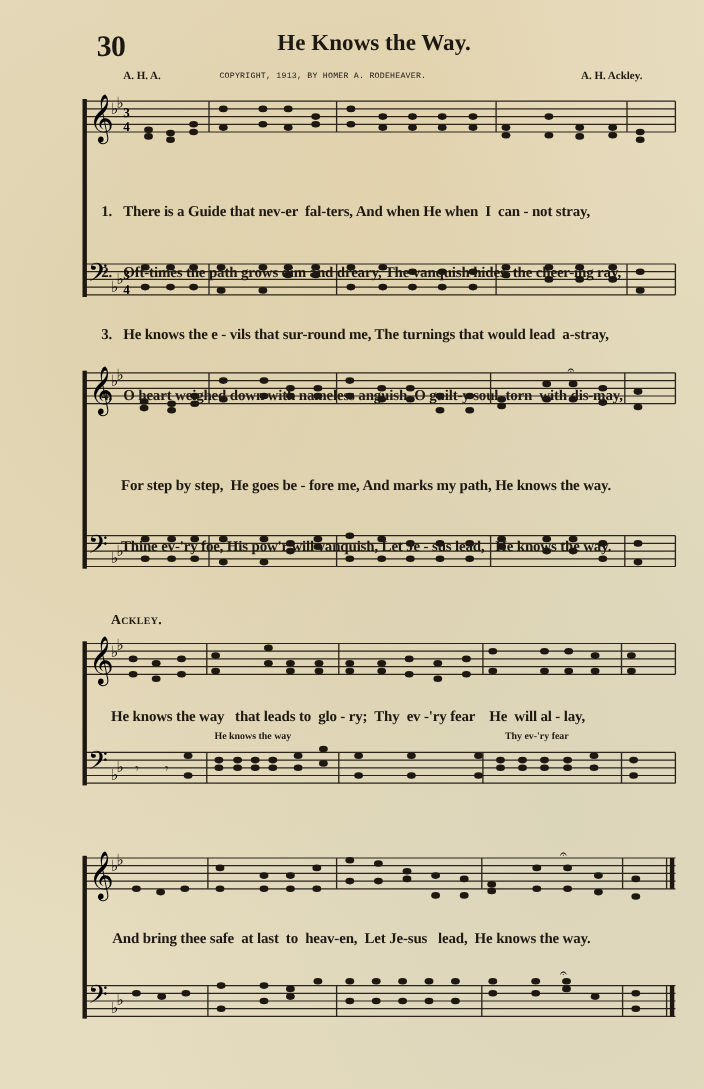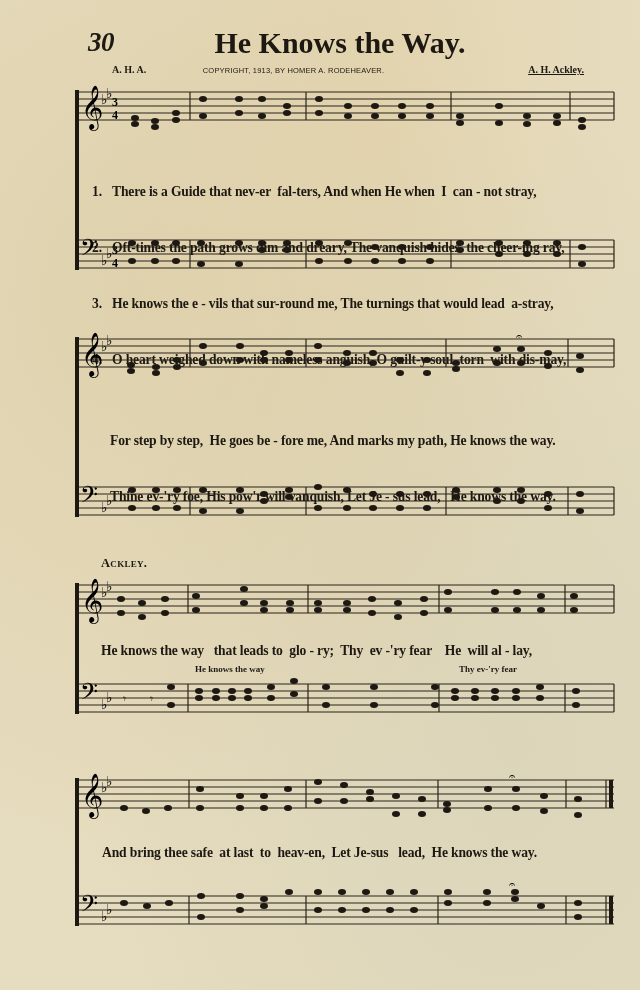--- a/index.html
+++ b/index.html
@@ -8,26 +8,26 @@
     background: #e6dcbf;
     background-image:
       radial-gradient(ellipse at 20% 30%, rgba(210,190,140,0.35), transparent 60%),
       radial-gradient(ellipse at 80% 75%, rgba(200,200,175,0.35), transparent 60%),
       radial-gradient(ellipse at 60% 10%, rgba(225,205,160,0.4), transparent 55%);
     color: #1d1812;
     font-family: "Liberation Serif", "DejaVu Serif", serif;
     position: relative;
   }
   .abs { position: absolute; }
-  .hymn-number { left: 88px; top: 27px; font-size: 27px; font-weight: bold; letter-spacing: -0.5px; font-style: italic; }
-  .hymn-title { left: 0; width: 640px; top: 26px; text-align: center; font-size: 30px; font-weight: bold; padding-left: 40px; box-sizing: border-box; }
+  .hymn-number { left: 88px; top: 27px; font-size: 27px; font-weight: bold; letter-spacing: -0.5px; }
+  .hymn-title { left: 0; width: 640px; top: 26px; text-align: center; font-size: 21px; font-weight: bold; padding-left: 40px; box-sizing: border-box; }
   .credit { top: 64px; font-size: 10px; font-weight: bold; }
   .credit-left { left: 112px; }
-  .credit-right { right: 56px; text-decoration: underline; }
-  .copyright { left: 0; width: 567px; text-align: center; top: 66px; font-family: Liberation Sans, sans-serif; font-size: 7.5px; letter-spacing: 0.2px; padding-left: 20px; box-sizing: border-box; }
+  .credit-right { right: 56px; }
+  .copyright { left: 0; width: 567px; text-align: center; top: 66px; font-family: Liberation Mono, monospace; font-size: 7.5px; letter-spacing: 0.2px; padding-left: 20px; box-sizing: border-box; }
   svg.system { position: absolute; left: 0; }
   .lyrics { position: absolute; left: 94px; right: 18px; font-size: 13.6px; font-weight: bold; line-height: 18.6px; white-space: pre; letter-spacing: -0.15px; }
   .verse-lines .line { display: block; }
   .num { display: inline-block; width: 20px; }
   .chorus-label { left: 101px; top: 556px; font-size: 12.5px; font-weight: bold; font-variant: small-caps; letter-spacing: 0.3px; }
   .cue { font-size: 9px; font-weight: bold; margin-left: 39px; }
   .note { fill: #1d1812; }
   .line-stroke { stroke: #2a241c; }
 </style>
 </head>

